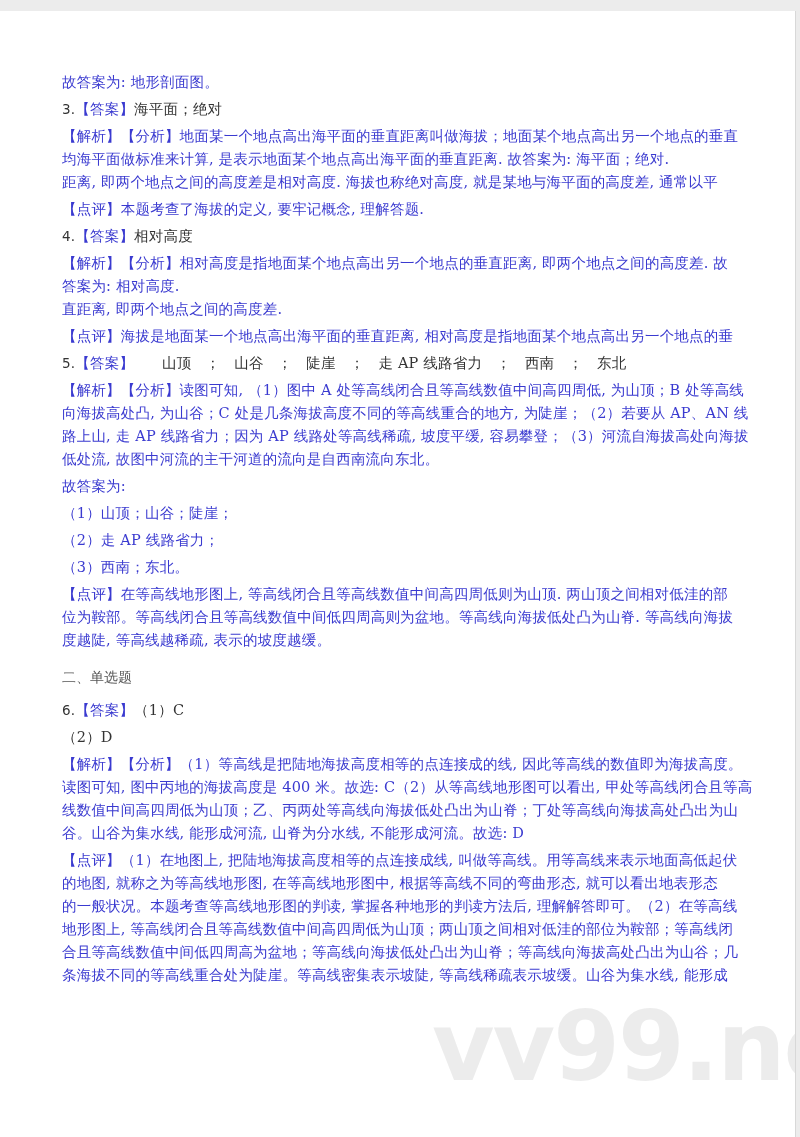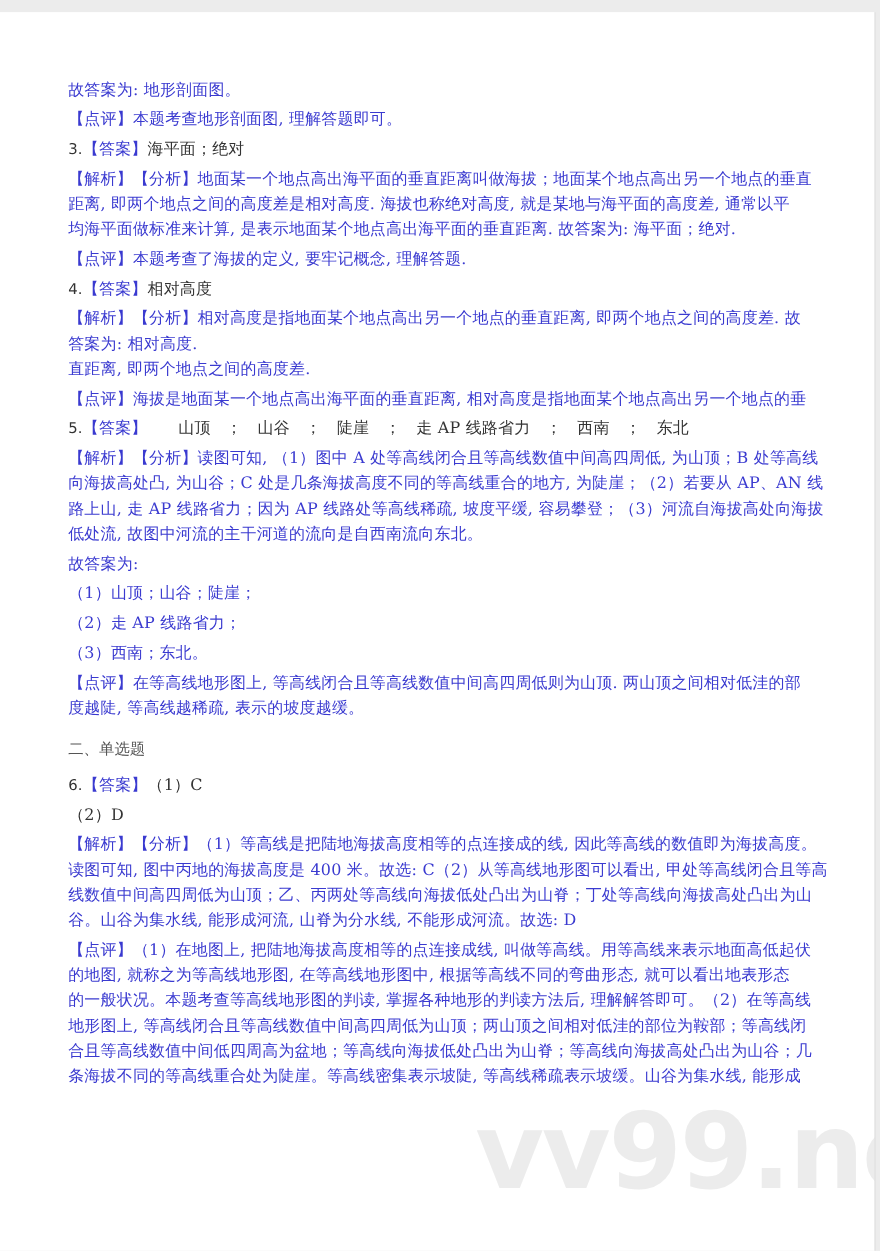--- a/index.html
+++ b/index.html
@@ -71,44 +71,44 @@
       white-space: nowrap;
     }
   </style>
 </head>
 <body>
 
 <div class="page">
   <div class="content">
 
     <p class="line">故答案为: 地形剖面图。</p>
-    <p class="line para-gap"><span class="tag">【点评】</span><span>本题考查地形剖面图, 理解答题即可。</span></p>
 
     <p class="line para-gap"><span class="num">3.</span><span class="tag">【答案】</span><span class="answer-text">海平面；绝对</span></p>
     <p class="line para-gap"><span class="tag">【解析】【分析】</span><span>地面某一个地点高出海平面的垂直距离叫做海拔；地面某个地点高出另一个地点的垂直</span></p>
+    <p class="line">均海平面做标准来计算, 是表示地面某个地点高出海平面的垂直距离. 故答案为: 海平面；绝对.</p>
     <p class="line">距离, 即两个地点之间的高度差是相对高度. 海拔也称绝对高度, 就是某地与海平面的高度差, 通常以平</p>
-    <p class="line">均海平面做标准来计算, 是表示地面某个地点高出海平面的垂直距离. 故答案为: 海平面；绝对.</p>
     <p class="line para-gap"><span class="tag">【点评】</span><span>本题考查了海拔的定义, 要牢记概念, 理解答题.</span></p>
 
     <p class="line para-gap"><span class="num">4.</span><span class="tag">【答案】</span><span class="answer-text">相对高度</span></p>
     <p class="line para-gap"><span class="tag">【解析】【分析】</span><span>相对高度是指地面某个地点高出另一个地点的垂直距离, 即两个地点之间的高度差. 故</span></p>
     <p class="line">答案为: 相对高度.</p>
     <p class="line">直距离, 即两个地点之间的高度差.</p>
     <p class="line para-gap"><span class="tag">【点评】</span><span>海拔是地面某一个地点高出海平面的垂直距离, 相对高度是指地面某个地点高出另一个地点的垂</span></p>
 
     <p class="line para-gap spaced"><span class="num">5.</span><span class="tag">【答案】</span><span class="sep"></span><span class="item">山顶</span><span class="sep">；</span><span class="item">山谷</span><span class="sep">；</span><span class="item">陡崖</span><span class="sep">；</span><span class="item">走 AP 线路省力</span><span class="sep">；</span><span class="item">西南</span><span class="sep">；</span><span class="item">东北</span></p>
     <p class="line para-gap"><span class="tag">【解析】【分析】</span><span>读图可知, （1）图中 A 处等高线闭合且等高线数值中间高四周低, 为山顶；B 处等高线</span></p>
     <p class="line">向海拔高处凸, 为山谷；C 处是几条海拔高度不同的等高线重合的地方, 为陡崖；（2）若要从 AP、AN 线</p>
     <p class="line">路上山, 走 AP 线路省力；因为 AP 线路处等高线稀疏, 坡度平缓, 容易攀登；（3）河流自海拔高处向海拔</p>
     <p class="line">低处流, 故图中河流的主干河道的流向是自西南流向东北。</p>
     <p class="line para-gap">故答案为:</p>
     <p class="line para-gap">（1）山顶；山谷；陡崖；</p>
     <p class="line para-gap">（2）走 AP 线路省力；</p>
     <p class="line para-gap">（3）西南；东北。</p>
     <p class="line para-gap"><span class="tag">【点评】</span><span>在等高线地形图上, 等高线闭合且等高线数值中间高四周低则为山顶. 两山顶之间相对低洼的部</span></p>
+    <p class="line">位为鞍部。等高线闭合且等高线数值中间低四周高则为盆地。等高线向海拔低处凸为山脊. 等高线向海拔</p>
     <p class="line">度越陡,  等高线越稀疏, 表示的坡度越缓。</p>
 
     <p class="section-title">二、单选题</p>
 
     <p class="line"><span class="num">6.</span><span class="tag">【答案】</span><span class="answer-text">（1）C</span></p>
     <p class="line para-gap answer-text">（2）D</p>
     <p class="line para-gap"><span class="tag">【解析】【分析】</span><span>（1）等高线是把陆地海拔高度相等的点连接成的线, 因此等高线的数值即为海拔高度。</span></p>
     <p class="line">读图可知, 图中丙地的海拔高度是 400 米。故选: C（2）从等高线地形图可以看出, 甲处等高线闭合且等高</p>
     <p class="line">线数值中间高四周低为山顶；乙、丙两处等高线向海拔低处凸出为山脊；丁处等高线向海拔高处凸出为山</p>
     <p class="line">谷。山谷为集水线, 能形成河流, 山脊为分水线, 不能形成河流。故选: D</p>

